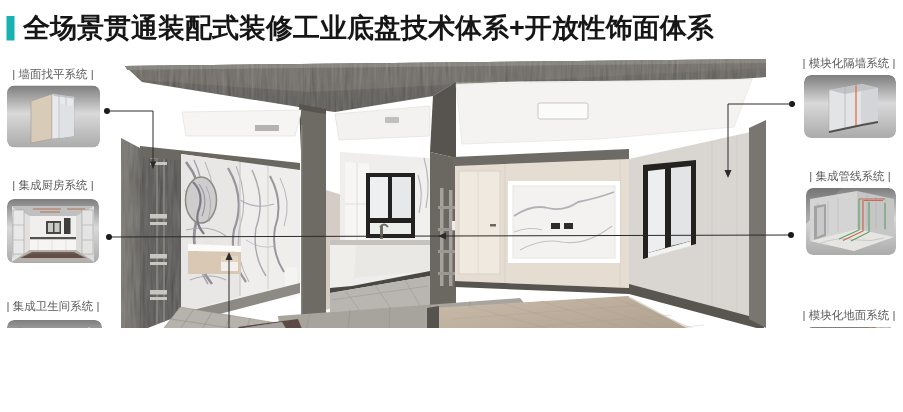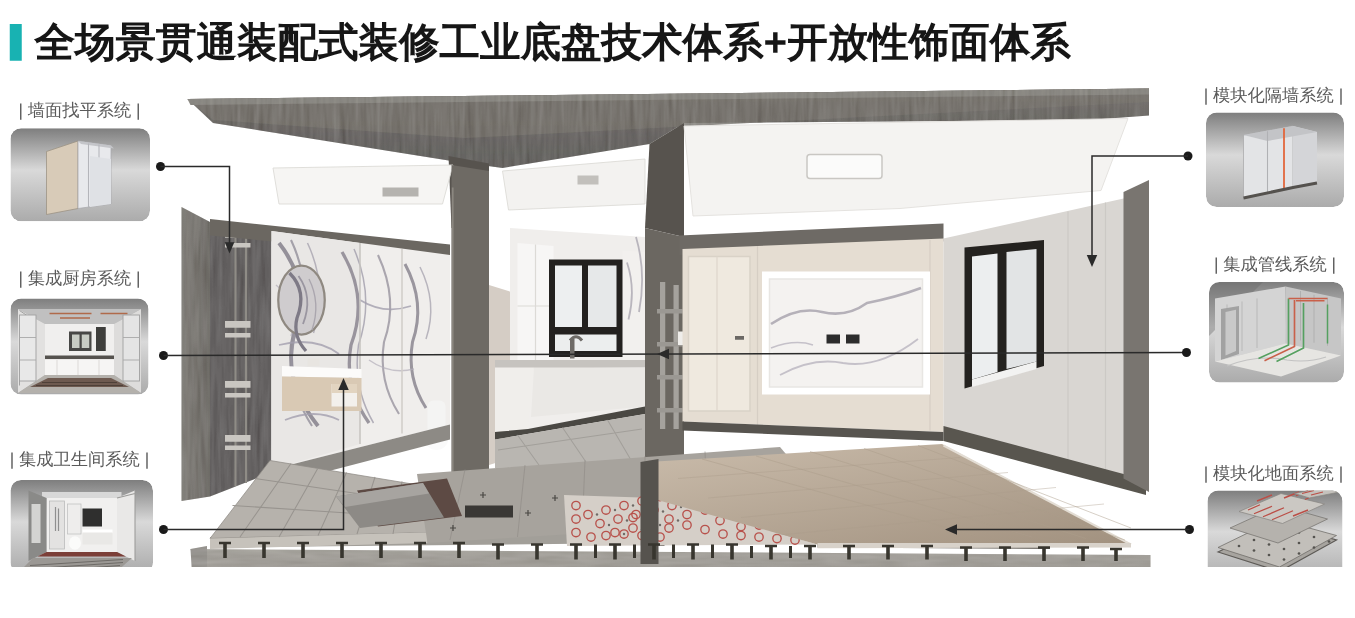--- a/index.html
+++ b/index.html
@@ -1,16 +1,16 @@
 <!DOCTYPE html>
 <html><head>
 <meta charset="utf-8">
 <style>
   html,body{margin:0;padding:0;background:#ffffff;}
-  #page{position:relative;width:903px;height:378px;background:#ffffff;overflow:hidden;
+  #page{position:relative;width:903px;height:328px;background:#ffffff;overflow:hidden;
         font-family:"Liberation Sans", sans-serif;}
 </style>
 </head>
 <body>
 <div id="page">
 <svg width="903" height="412" viewBox="0 0 903 412">
 <defs>
   <linearGradient id="thumbBg" x1="0" y1="0" x2="0" y2="1">
     <stop offset="0" stop-color="#7e7e7e"></stop>
     <stop offset="0.45" stop-color="#d9d9d9"></stop>

